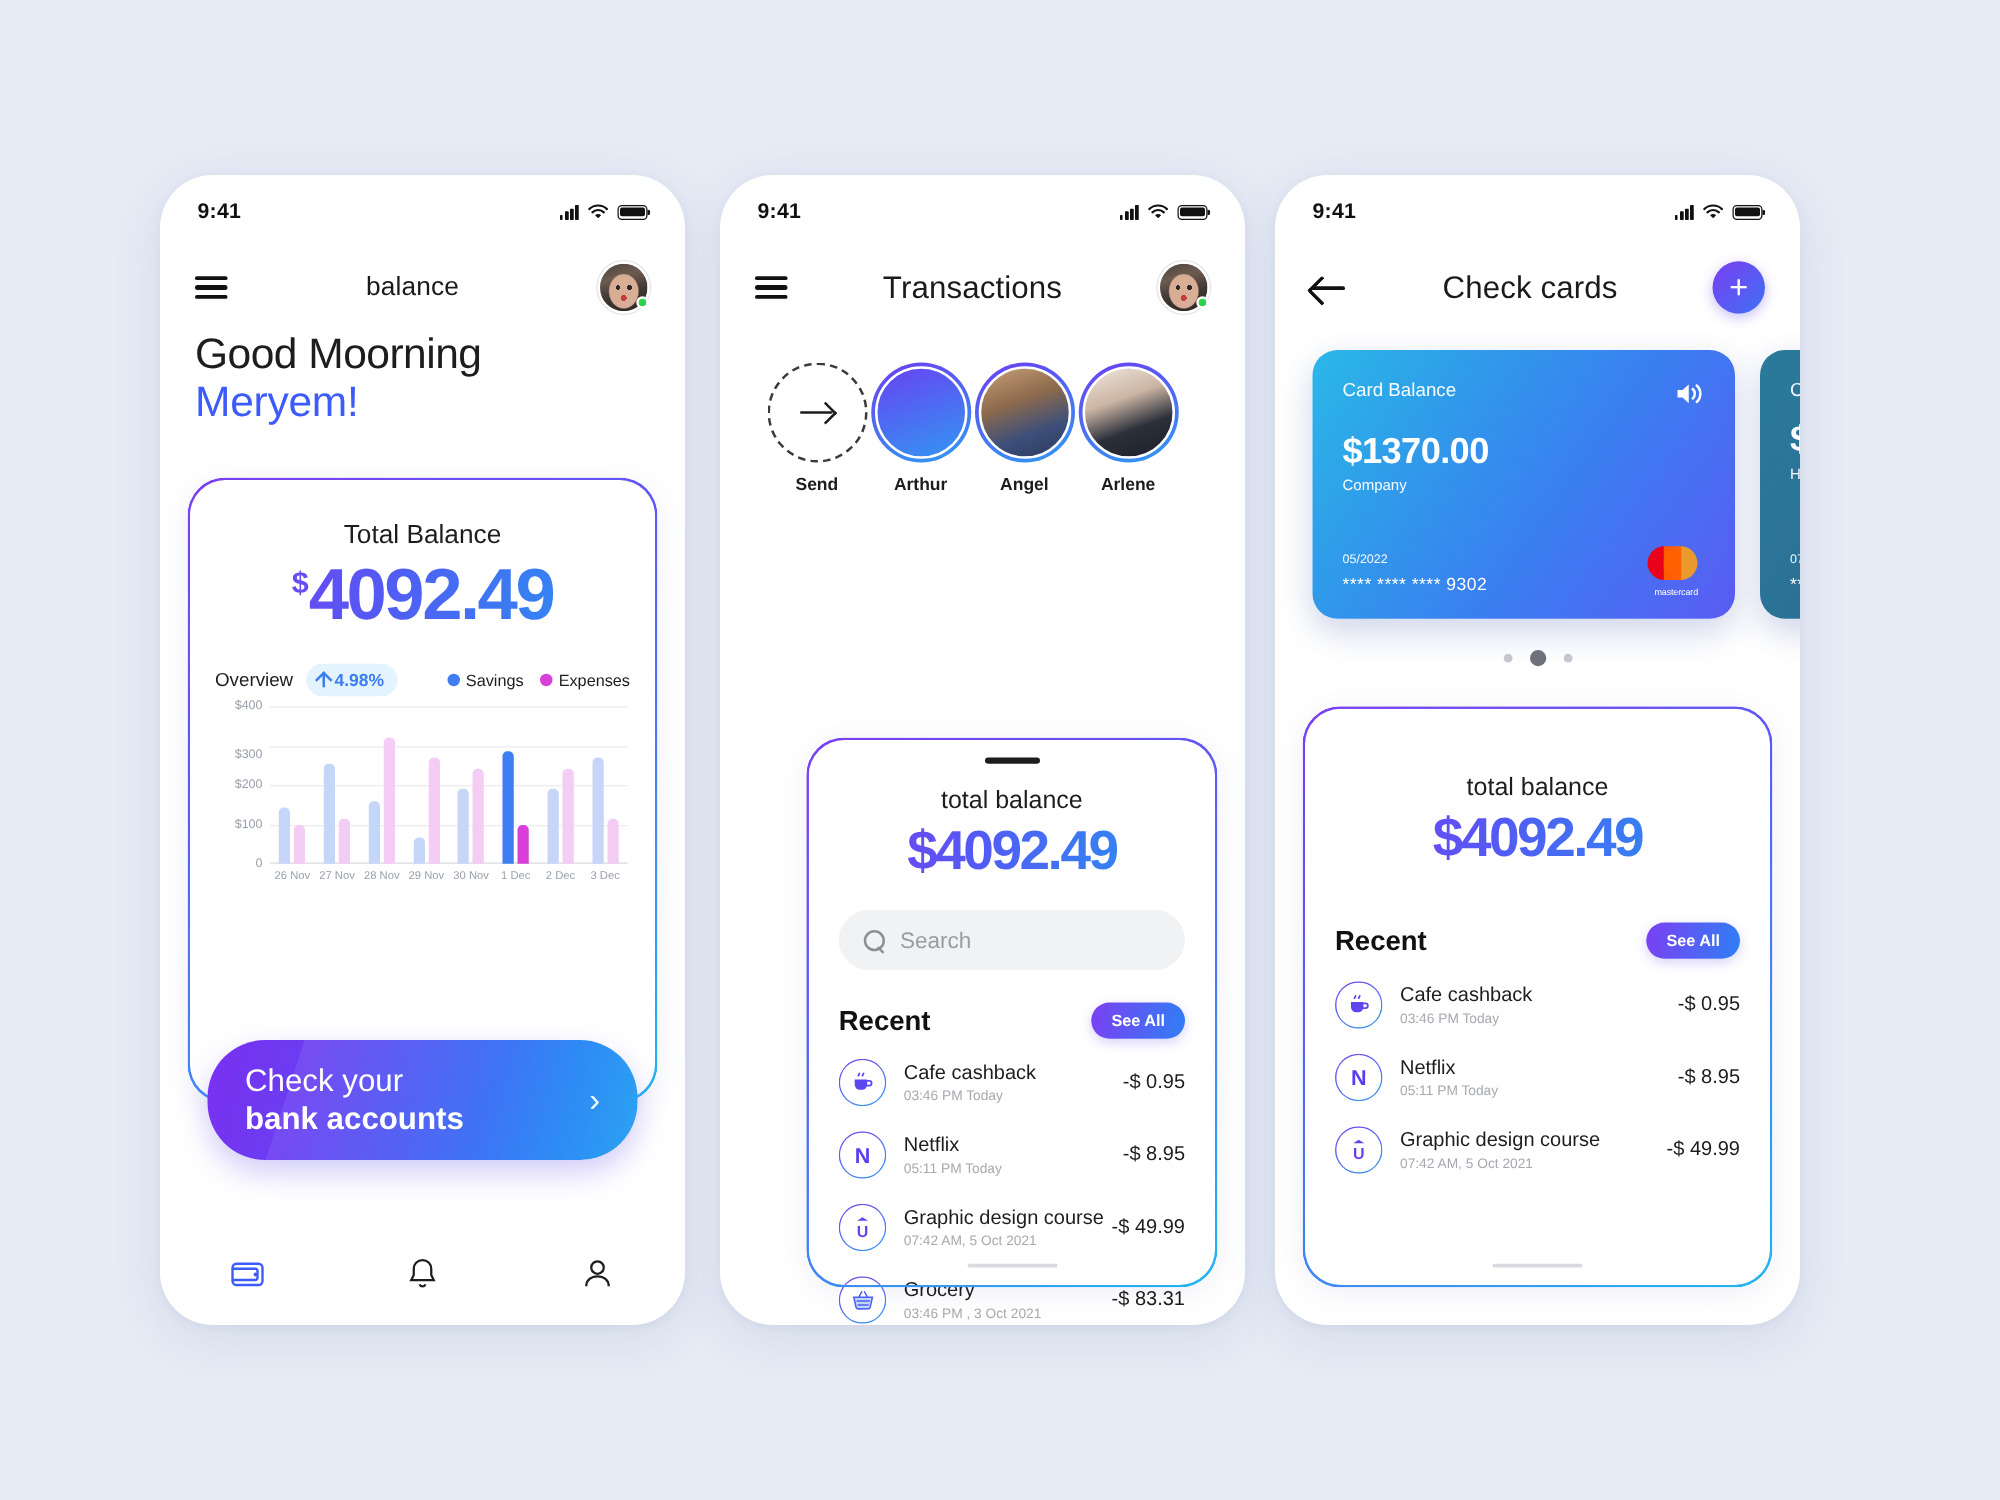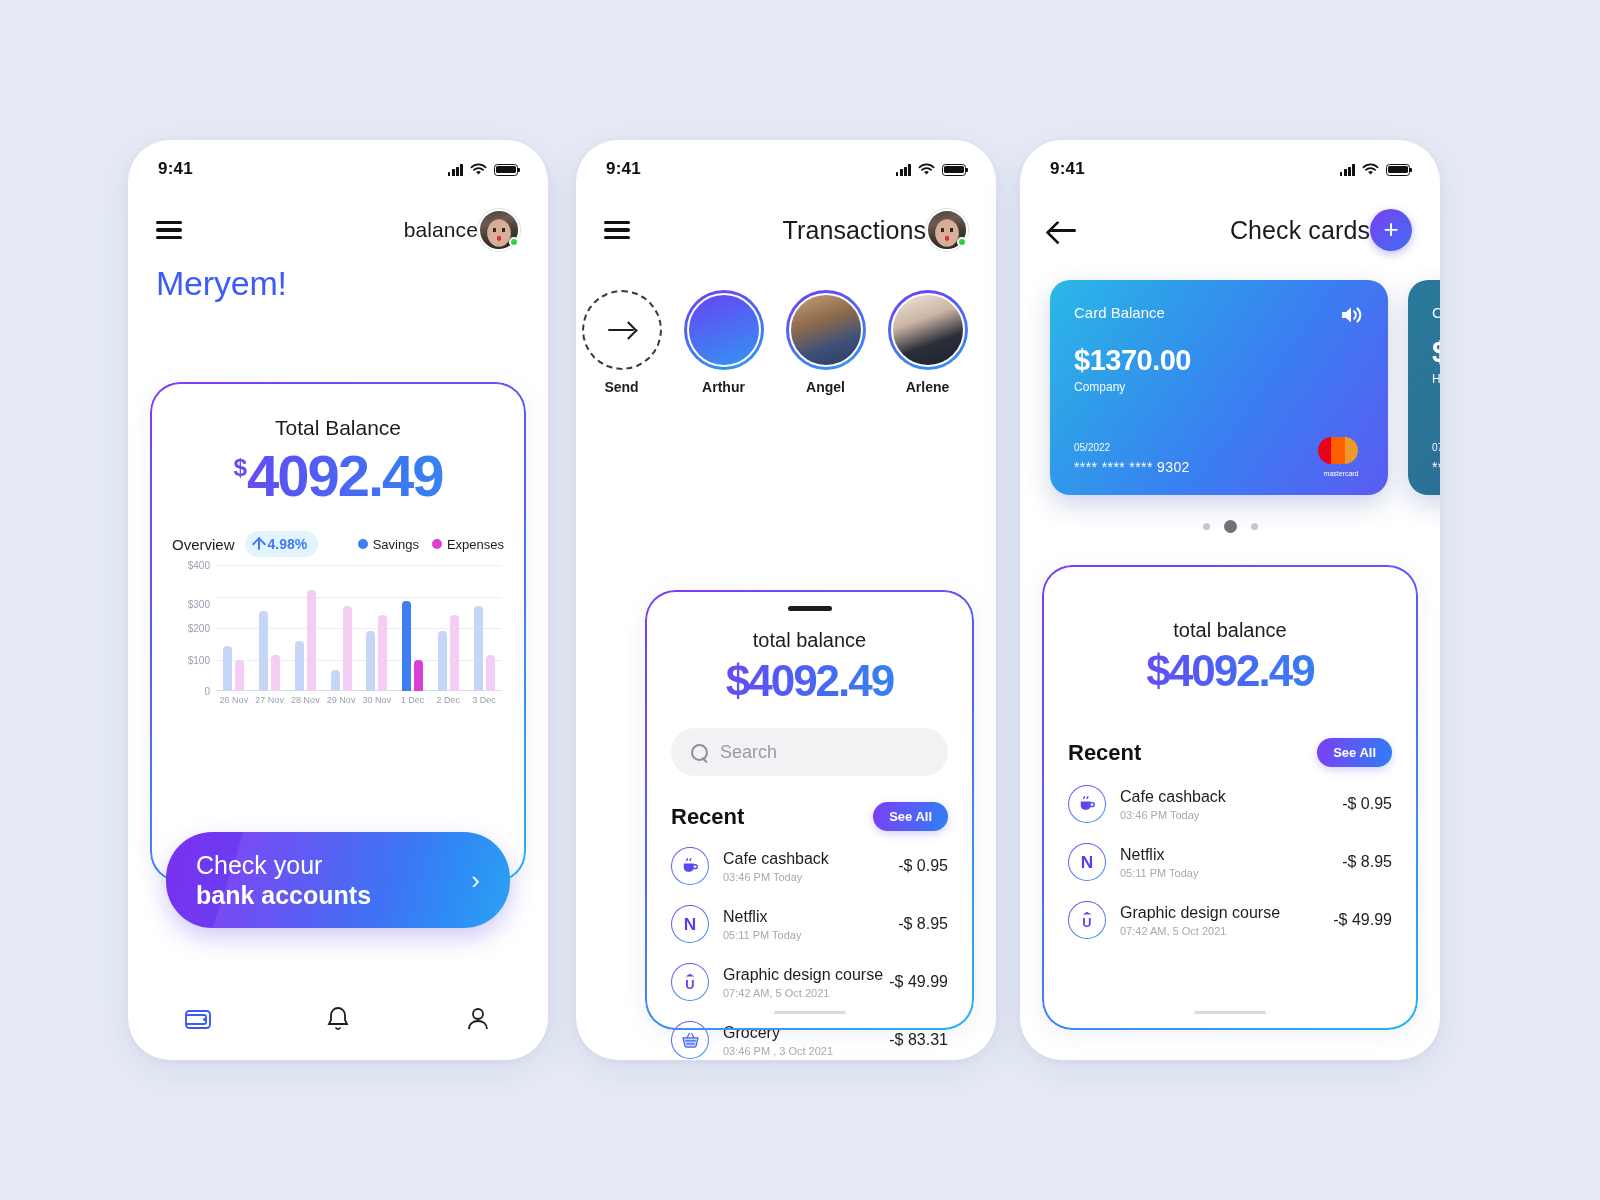--- a/index.html
+++ b/index.html
@@ -41,21 +41,21 @@
   
   .navbar{
     position:absolute; top:62px; left:0; right:0; height:56px;
     display:flex; align-items:center; padding:0 28px;
   }
   .burger{ width:26px; height:18px; display:flex; flex-direction:column; justify-content:space-between; cursor:pointer;}
   .burger span{ display:block; height:3.1px; background:#111; border-radius:2px;}
   .burger span:nth-child(1){width:26px}
   .burger span:nth-child(2){width:26px}
   .burger span:nth-child(3){width:26px}
-  .navtitle{ flex:1; text-align:right; font-size:21px; color:#1a1a1a; letter-spacing:.1px;}
+  .navtitle{ flex:1; text-align:center; font-size:21px; color:#1a1a1a; letter-spacing:.1px;}
   .avatar{
     width:42px; height:42px; border-radius:50%; position:relative;
     border:2.5px solid #fff; box-shadow:0 0 0 1px #e2e2e2;
     background:
       radial-gradient(circle at 50% 72%, #c9393f 0 7%, transparent 7.5%),
       radial-gradient(circle at 38% 50%, #2a2724 0 6%, transparent 6.5%),
       radial-gradient(circle at 62% 50%, #2a2724 0 6%, transparent 6.5%),
       radial-gradient(ellipse at 50% 58%, #d9ae97 0 42%, transparent 46%),
       linear-gradient(165deg,#49413c 0%,#6d5b50 30%,#3d3631 62%,#2b2623 100%);
     background-size:cover;
@@ -143,21 +143,21 @@
   }
   .cta .t1{ color:#fff; font-size:25px; line-height:1.2; font-weight:400;}
   .cta .t2{ color:#fff; font-size:25px; line-height:1.2; font-weight:700;}
   .cta .chev{ margin-left:auto; color:#fff; font-size:26px; font-weight:300; opacity:.95;}
 
   
   .bnav{ position:absolute; left:0; right:0; bottom:26px; display:flex; }
   .bnav > div{ flex:1; display:flex; align-items:center; justify-content:center; cursor:pointer;}
 
   
-  .contacts{ position:absolute; top:150px; left:4px; right:0; display:flex; gap:19px; }
+  .contacts{ position:absolute; top:150px; left:36px; right:0; display:flex; }
   .contact{ width:83px; flex:0 0 83px; text-align:center;}
   .cring{
     width:80px; height:80px; border-radius:50%; margin:0 auto;
     padding:3px; background:linear-gradient(160deg,#6b3ef3,#2f9bf2);
   }
   .cimg{ width:100%; height:100%; border-radius:50%; background-size:cover; border:2.5px solid #fff;}
   .cname{ margin-top:9px; font-size:14px; font-weight:700; color:#1d1d1d;}
   .senddash{
     width:80px; height:80px; border-radius:50%; margin:0 auto;
     border:2px dashed #3a3a3a; display:flex; align-items:center; justify-content:center;
@@ -255,20 +255,21 @@
           <span></span>
           <span></span>
         </div>
     <div class="navtitle">balance</div>
     <div class="avatar">
           <span class="dot"></span>
         </div>
   </div>
 
   <div class="greet">
+    <div class="l1">Good Moorning</div>
     <div class="l2">Meryem!</div>
   </div>
 
   <div class="gcard" style="left:22px; right:22px; top:242px; height:500px;">
     <div style="padding:34px 22px 0;">
       <div class="bal-label">Total Balance</div>
       <div class="bal-amt" style="font-size:58px; margin-top:2px;">
         <span class="cur">$</span><span>4092.49</span>
       </div>
     </div>

